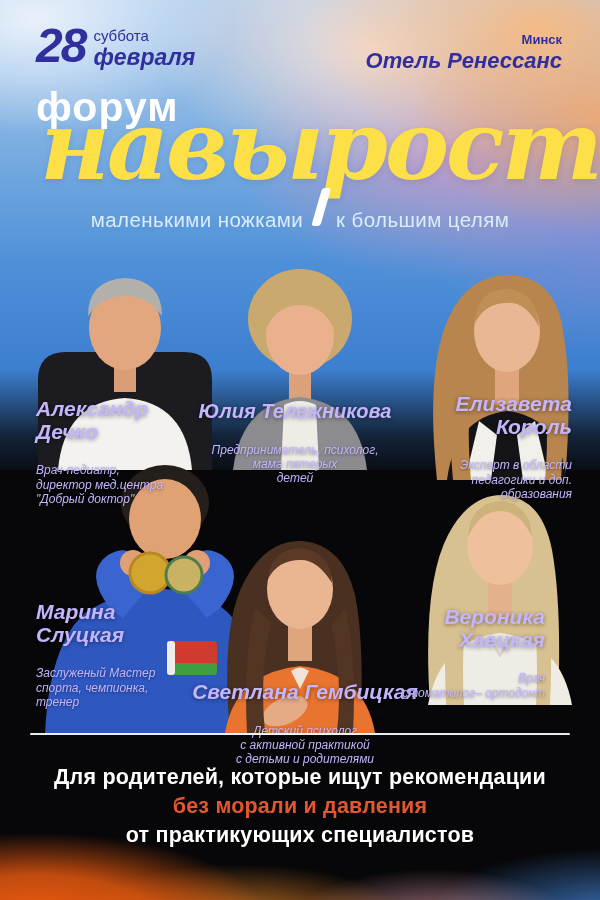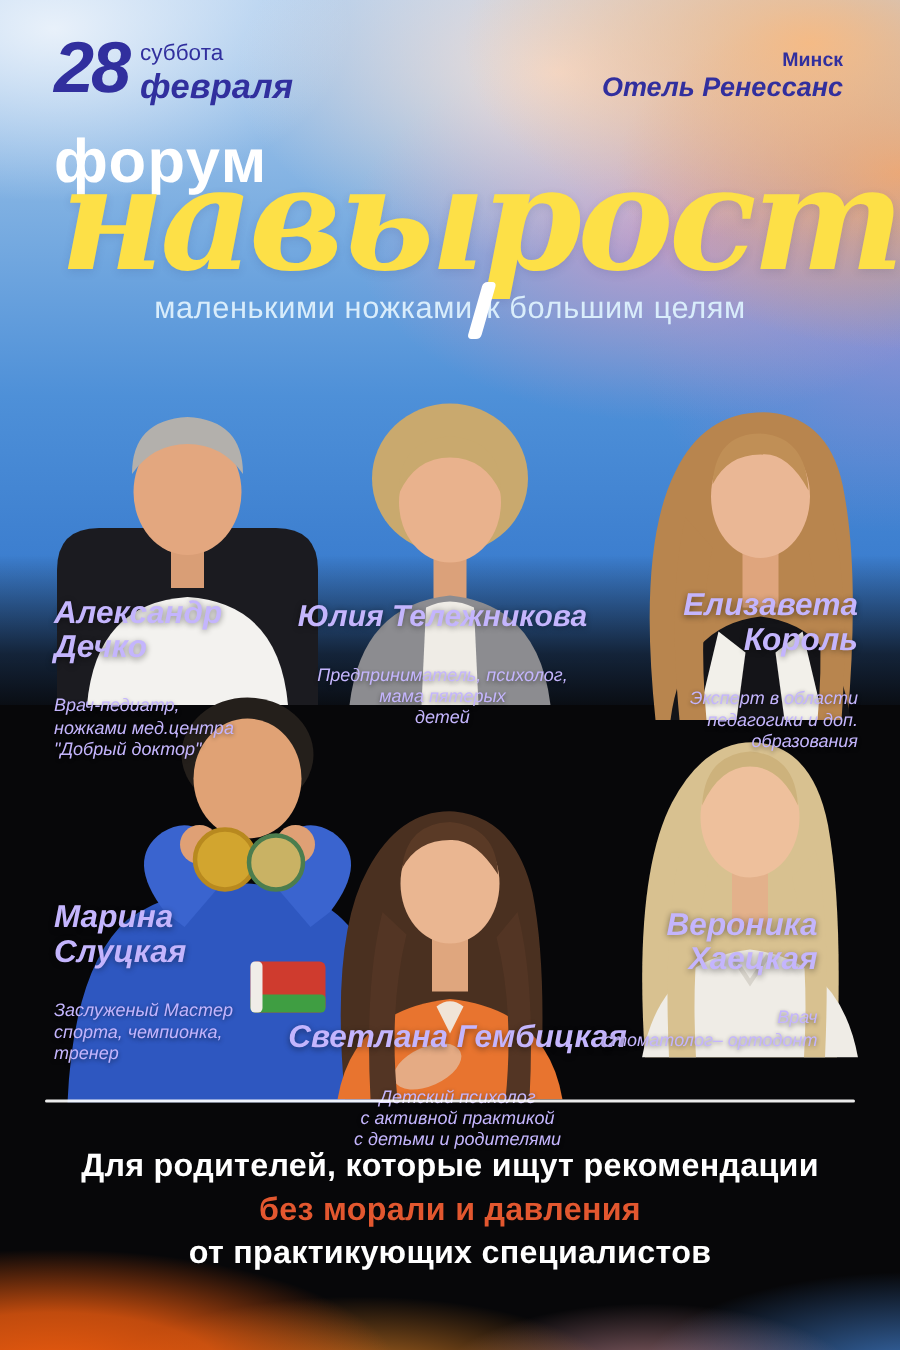--- a/index.html
+++ b/index.html
@@ -35,33 +35,33 @@
   }
 
   
   .date-block{position:absolute;left:36px;top:24px;color:#312f9e;display:flex;align-items:flex-start;}
   .date-day{font-size:48px;font-weight:bold;font-style:italic;line-height:.9;letter-spacing:-2px;}
   .date-rest{margin-left:8px;margin-top:4px;}
   .date-weekday{display:block;font-size:15px;line-height:1.1;}
   .date-month{display:block;font-size:23px;font-weight:bold;font-style:italic;line-height:1.05;}
   .venue-block{position:absolute;right:38px;top:32px;text-align:right;color:#312f9e;}
   .venue-city{font-size:13px;font-weight:600;}
-  .venue-name{font-size:18px;font-weight:bold;font-style:italic;margin-top:1px;}
+  .venue-name{font-size:22px;font-weight:bold;font-style:italic;margin-top:1px;}
 
   
   .title-forum{position:absolute;left:36px;top:84px;color:#fff;font-size:41px;font-weight:bold;letter-spacing:1px;}
   .title-script{
     position:absolute;left:0;top:96px;width:600px;text-align:right;color:#fde047;
     font-family:"DejaVu Serif",serif;font-style:italic;font-weight:bold;
     font-size:96px;line-height:1.05;letter-spacing:-3px;
     text-shadow:0 2px 6px rgba(40,60,120,.15);
   }
   .tagline{
     position:absolute;left:0;top:194px;width:600px;
-    display:flex;justify-content:center;align-items:flex-start;
+    display:flex;justify-content:center;align-items:flex-end;gap:12px;
     color:#d9edfb;font-size:20.5px;letter-spacing:.4px;
   }
   .slash{width:9px;height:38px;background:#fff;border-radius:3px;transform:skewX(-16deg) translateY(-6px);}
 
   
   .fig{position:absolute;}
 
   
   .label{position:absolute;color:#c4b5fd;z-index:5;}
   .sp-name{font-weight:bold;font-style:italic;font-size:21px;line-height:1.08;text-shadow:0 1px 4px rgba(0,0,0,.45);}
@@ -174,21 +174,21 @@
     <ellipse cx="100" cy="90" rx="33" ry="40" fill="#eec09c"></ellipse>
     <path d="M68,82 Q70,48 100,46 Q130,48 132,82 Q120,56 100,56 Q80,56 68,82 Z" fill="#cdb27c"></path>
     <path d="M46,250 Q42,160 54,110 L72,128 Q60,180 64,250 Z" fill="#d8c190"></path>
     <path d="M150,250 Q154,160 144,112 L128,130 Q140,180 136,250 Z" fill="#d8c190"></path>
   </svg>
 
   <div class="label l-dechko">
     <div class="sp-name ml">Александр
 Дечко</div>
     <div class="sp-role ml">Врач-педиатр,
-ножками мед.центра
+директор мед.центра
 "Добрый доктор"</div>
   </div>
   <div class="label l-yulia">
     <div class="sp-name ml">Юлия Тележникова</div>
     <div class="sp-role ml">Предприниматель, психолог,
 мама пятерых
 детей</div>
   </div>
   <div class="label l-liza">
     <div class="sp-name ml">Елизавета

